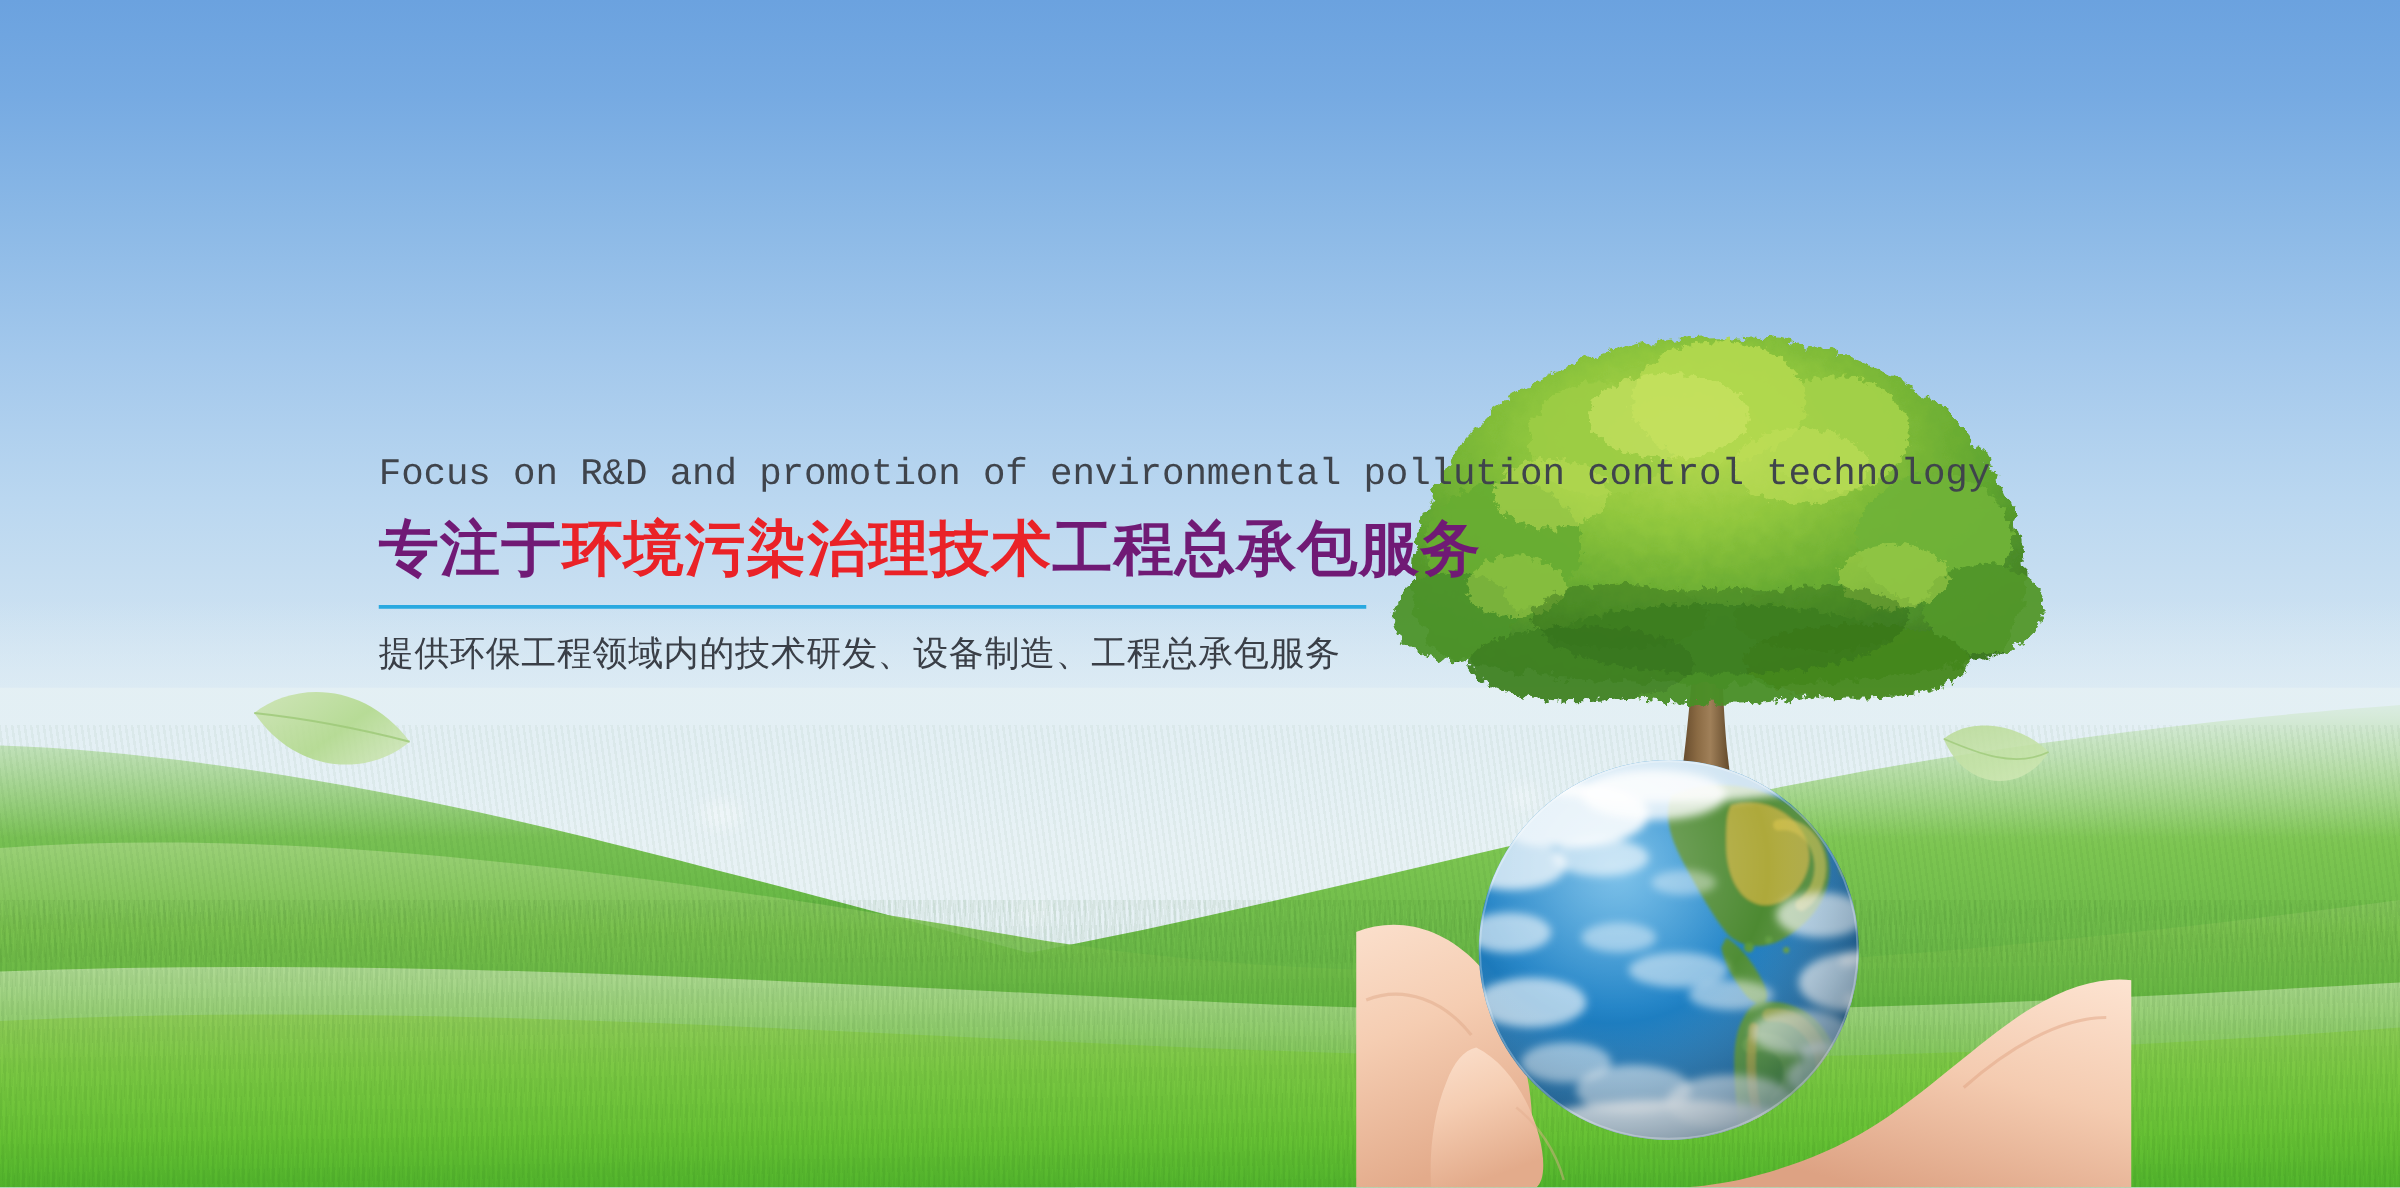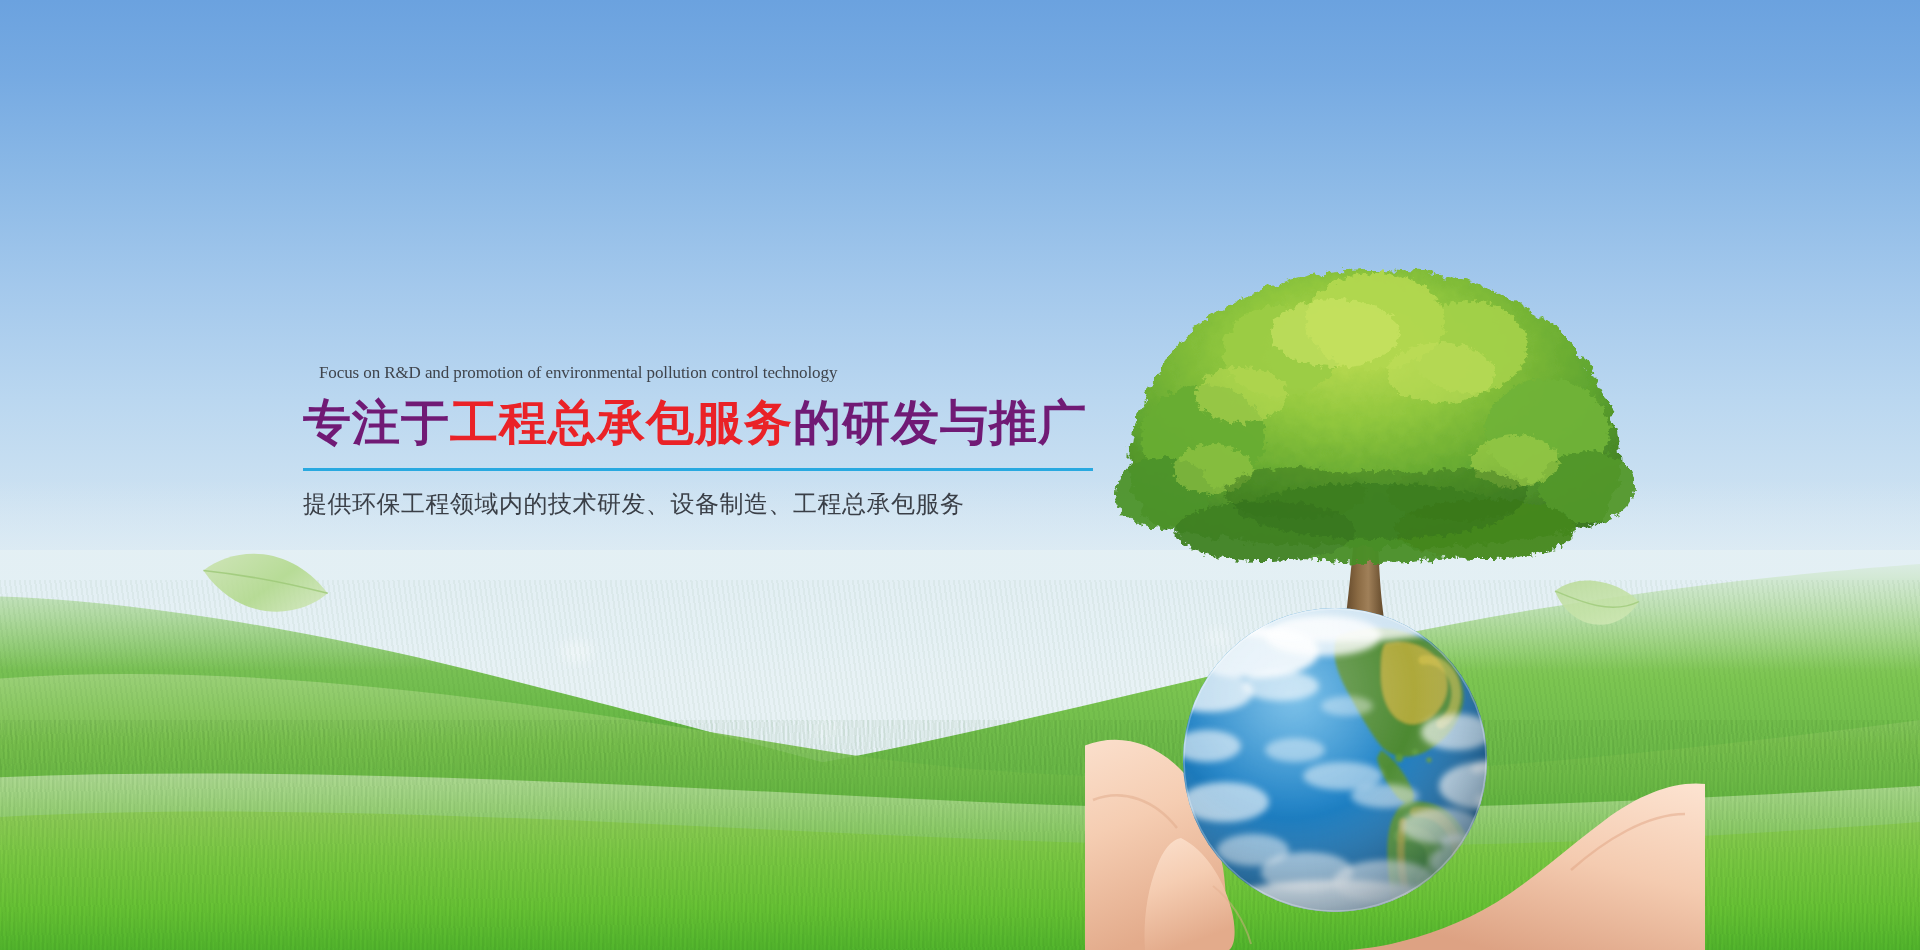--- a/index.html
+++ b/index.html
@@ -88,48 +88,47 @@
   .globe-hands { position:absolute; left:1085px; top:600px; width:620px; height:350px; }
   .globe-hands svg { display:block; }
 
   
   .copy {
     position:absolute;
     left:303px; top:362px;
     width:800px;
   }
   .eng-tagline {
-    font-size:17px;
+    font-size:30px;
     line-height:1.25;
     color:#3f444c;
     letter-spacing:-0.1px;
     white-space:nowrap;
-    font-family:Liberation Serif, serif;
-    margin-left:16px;
+    font-family:Liberation Mono, monospace;
   }
   .headline {
     margin-top:11px;
     font-size:48px;
     font-weight:bold;
     line-height:1.18;
     white-space:nowrap;
     letter-spacing:1px;
     font-family:"DejaVu Sans","Liberation Sans",sans-serif;
   }
   .headline .hl-blue { color:#701a75; }
   .headline .hl-red  { color:#ea2227; }
 
   .divider {
     margin-top:17px;
     width:790px; height:3px;
     background:#29a9e0;
   }
   .sub-tagline {
     margin-top:18px;
-    font-size:24px;
+    font-size:28px;
     line-height:1.3;
     color:#3a3f47;
     white-space:nowrap;
     letter-spacing:.5px;
     font-family:"DejaVu Sans","Liberation Sans",sans-serif;
   }
 </style>
 </head>
 <body>
 
@@ -415,21 +414,21 @@
       <path d="M96,238 C120,250 138,278 146,308 C152,330 150,346 144,350
                L60,350 C58,322 62,290 72,266 C78,250 86,240 96,238 Z" fill="url(#skinG)"></path>
       <path d="M128,286 C146,300 160,322 166,344" fill="none" stroke="#e2ae8d" stroke-width="2" opacity=".45"></path>
     </svg>
   </div>
 
   <div class="copy">
     <div class="eng-tagline">Focus on R&amp;D and promotion of environmental pollution control technology</div>
 
     <div class="headline">
-      <span class="hl-blue">专注于</span><span class="hl-red">工程总承包服务</span><span class="hl-blue">的研发与推广</span>
+      <span class="hl-blue">专注于</span><span class="hl-red">环境污染治理技术</span><span class="hl-blue">工程总承包服务</span>
     </div>
 
     <div class="divider"></div>
 
     <div class="sub-tagline">提供环保工程领域内的技术研发、设备制造、工程总承包服务</div>
   </div>
 
 </div>
 
 </body></html>

